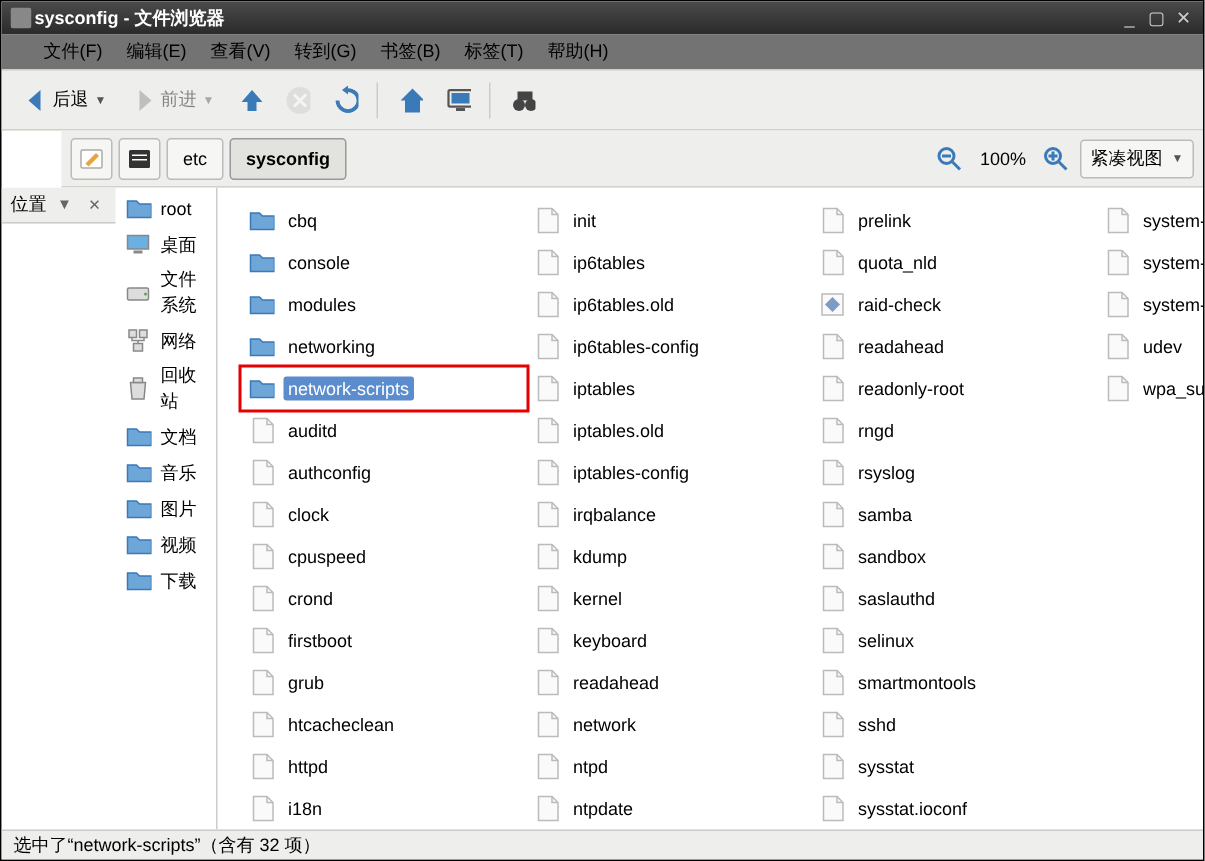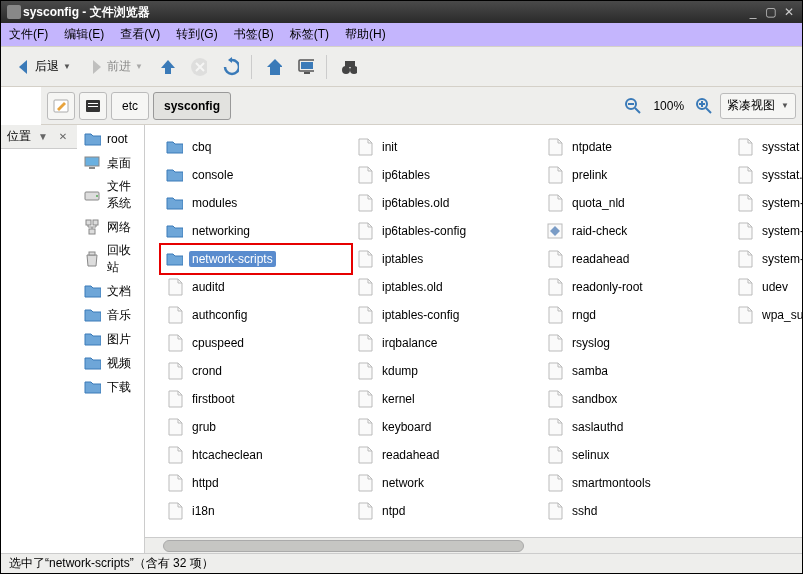--- a/index.html
+++ b/index.html
@@ -2,21 +2,21 @@
 <html><head>
 <meta charset="utf-8">
 <style>
 * { margin: 0; padding: 0; box-sizing: border-box; font-family: sans-serif; font-size: 12px; }
 body { background: #fff; width: 803px; height: 574px; overflow: hidden; display: flex; flex-direction: column; border: 1px solid #000; }
 
 .titlebar { background: linear-gradient(#4a4a4a, #2a2a2a); color: #fff; height: 22px; display: flex; align-items: center; padding: 0 4px; }
 .titlebar .title { flex: 1; text-align: left; font-weight: bold; }
 .titlebar .win-btn { width: 18px; height: 16px; display: flex; align-items: center; justify-content: center; color: #ccc; cursor: pointer; }
 
-.menubar { background: #c4b5fd; height: 24px; display: flex; align-items: center; padding: 0 0; border-bottom: 1px solid #d4d0c8; }
+.menubar { background: #737373; height: 24px; display: flex; align-items: center; padding: 0 20px; border-bottom: 1px solid #d4d0c8; }
 .menubar .menu-item { padding: 3px 8px; cursor: pointer; }
 
 .toolbar { background: #eeeeec; height: 40px; display: flex; align-items: center; padding: 0 6px; border-bottom: 1px solid #d4d0c8; gap: 2px; }
 .tb-btn { display: flex; align-items: center; gap: 4px; padding: 4px 6px; border-radius: 3px; cursor: pointer; }
 .tb-btn.disabled { opacity: 0.45; cursor: default; }
 .tb-sep { width: 1px; height: 24px; background: #ccc; margin: 0 4px; }
 .dropdown-arrow { font-size: 8px; color: #555; }
 
 .pathbar { background: #eeeeec; height: 38px; display: flex; align-items: center; padding: 4px 6px; border-bottom: 1px solid #d4d0c8; gap: 4px; margin-left: 40px; }
 .path-toggle { width: 28px; height: 28px; border: 1px solid #bbb; border-radius: 3px; display: flex; align-items: center; justify-content: center; background: #f6f6f4; cursor: pointer; }
@@ -28,21 +28,21 @@
 .view-select { height: 26px; border: 1px solid #bbb; border-radius: 3px; background: #f6f6f4; padding: 0 6px; display: flex; align-items: center; gap: 6px; cursor: pointer; }
 
 .body-area { flex: 1; display: flex; overflow: hidden; }
 .sidebar { width: 144px; border-right: 1px solid #ccc; display: flex; flex-direction: row; background: #fff; }
 .sidebar-header { height: 24px; background: #eeeeec; border-bottom: 1px solid #ccc; display: flex; align-items: center; padding: 0 6px; gap: 4px; }
 .sidebar-header .sh-label { flex: 1; }
 .sidebar-header .sh-btn { width: 16px; height: 16px; display: flex; align-items: center; justify-content: center; cursor: pointer; color: #666; font-size: 10px; }
 .sidebar-list { flex: 1; overflow-y: auto; padding: 2px; }
 .side-item { display: flex; align-items: center; gap: 6px; padding: 3px 4px; cursor: pointer; }
 
-.main-pane { flex: 1; display: flex; flex-direction: column; overflow: hidden; }
+.main-pane { flex: 1; display: flex; flex-direction: row; overflow: hidden; }
 .file-grid { flex: 1; overflow: hidden; padding: 8px 0 0 16px; display: flex; flex-direction: column; flex-wrap: wrap; align-content: flex-start; gap: 0; }
 .file-item { width: 190px; height: 28px; display: flex; align-items: center; gap: 6px; padding: 2px 4px; cursor: pointer; }
 .file-item .label { white-space: nowrap; overflow: hidden; text-overflow: ellipsis; padding: 1px 3px; border-radius: 2px; }
 .file-item.selected .label { background: #5a8cce; color: #fff; }
 .file-item.highlighted { outline: 2px solid #e60000; outline-offset: 0; }
 .hscroll { height: 16px; background: #eeeeec; border-top: 1px solid #ccc; position: relative; }
 .hscroll .thumb { position: absolute; top: 2px; left: 18px; height: 12px; width: 55%; background: #c6c6c3; border: 1px solid #aaa; border-radius: 6px; }
 
 .statusbar { height: 20px; background: #eeeeec; border-top: 1px solid #ccc; display: flex; align-items: center; padding: 0 8px; }
 
@@ -344,20 +344,29 @@
           </span>
           <span class="label">authconfig</span>
         </div>
         <div class="file-item">
           <span class="icon">
             <svg width="20" height="20">
               <path d="M4 2 L13 2 L17 6 L17 18 L4 18 Z" fill="#fafafa" stroke="#bbb"></path>
               <path d="M13 2 L13 6 L17 6" fill="none" stroke="#bbb"></path>
             </svg>
           </span>
+          <span class="label">clock</span>
+        </div>
+        <div class="file-item">
+          <span class="icon">
+            <svg width="20" height="20">
+              <path d="M4 2 L13 2 L17 6 L17 18 L4 18 Z" fill="#fafafa" stroke="#bbb"></path>
+              <path d="M13 2 L13 6 L17 6" fill="none" stroke="#bbb"></path>
+            </svg>
+          </span>
           <span class="label">cpuspeed</span>
         </div>
         <div class="file-item">
           <span class="icon">
             <svg width="20" height="20">
               <path d="M4 2 L13 2 L17 6 L17 18 L4 18 Z" fill="#fafafa" stroke="#bbb"></path>
               <path d="M13 2 L13 6 L17 6" fill="none" stroke="#bbb"></path>
             </svg>
           </span>
           <span class="label">crond</span>

